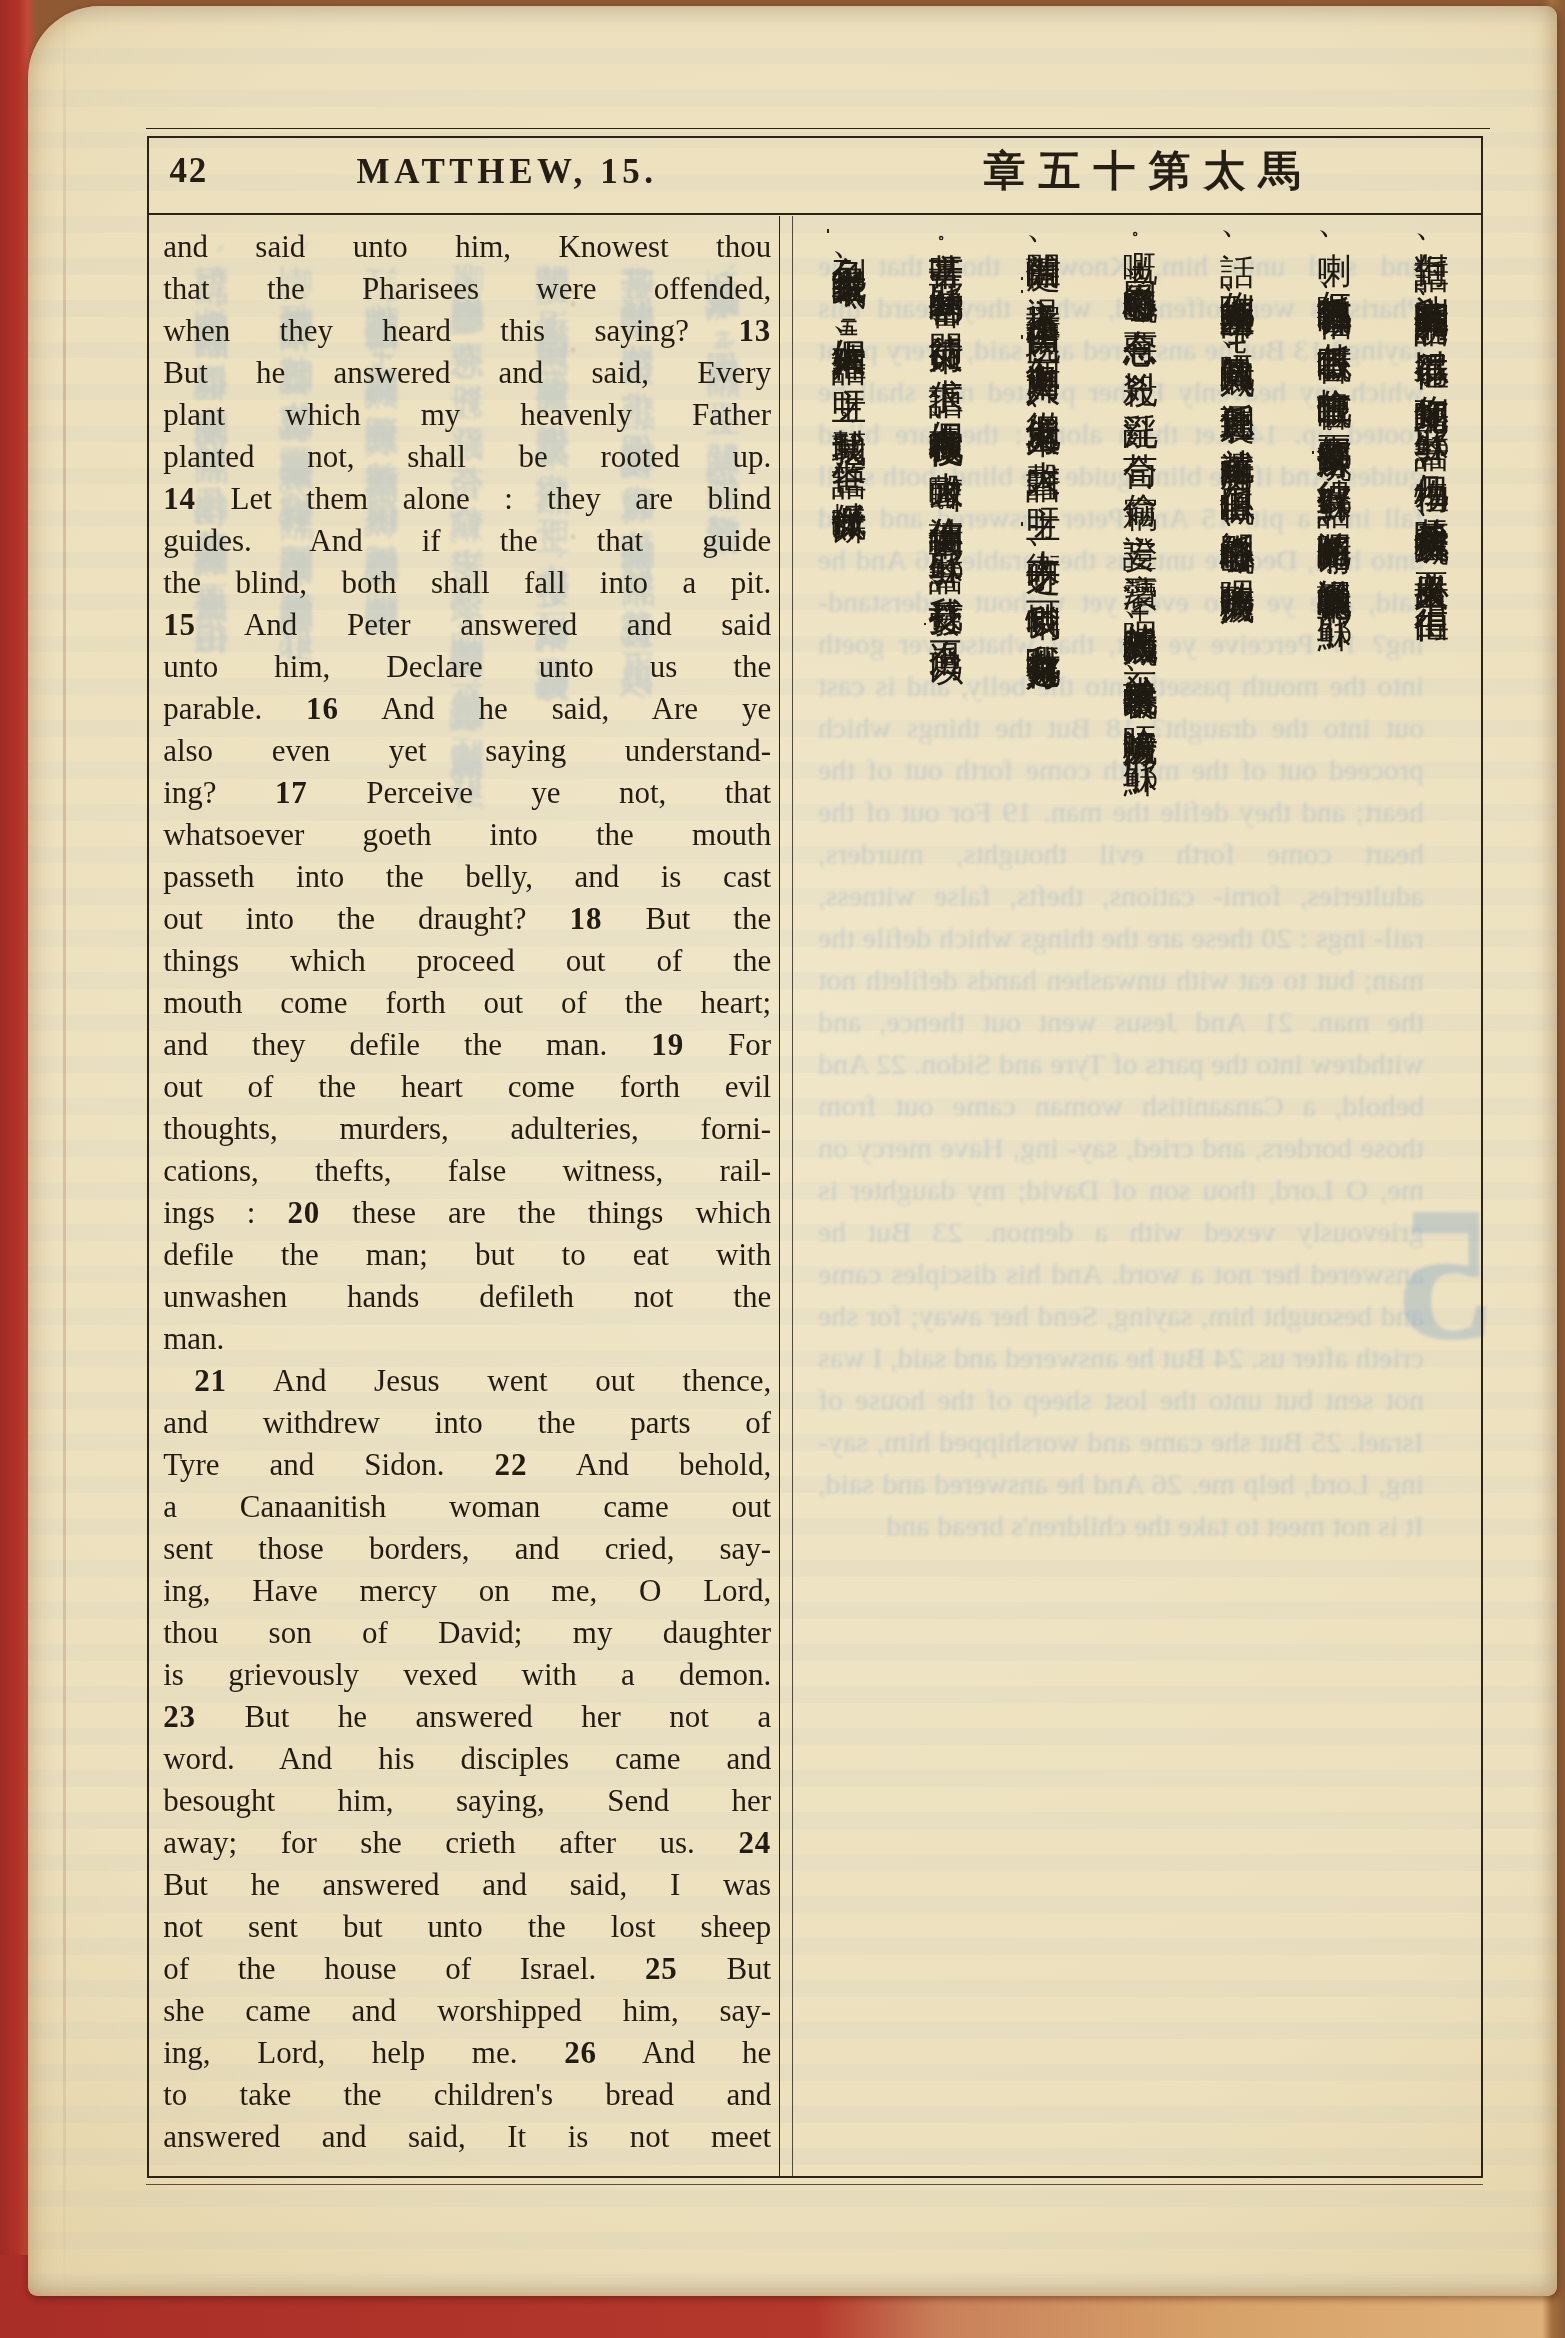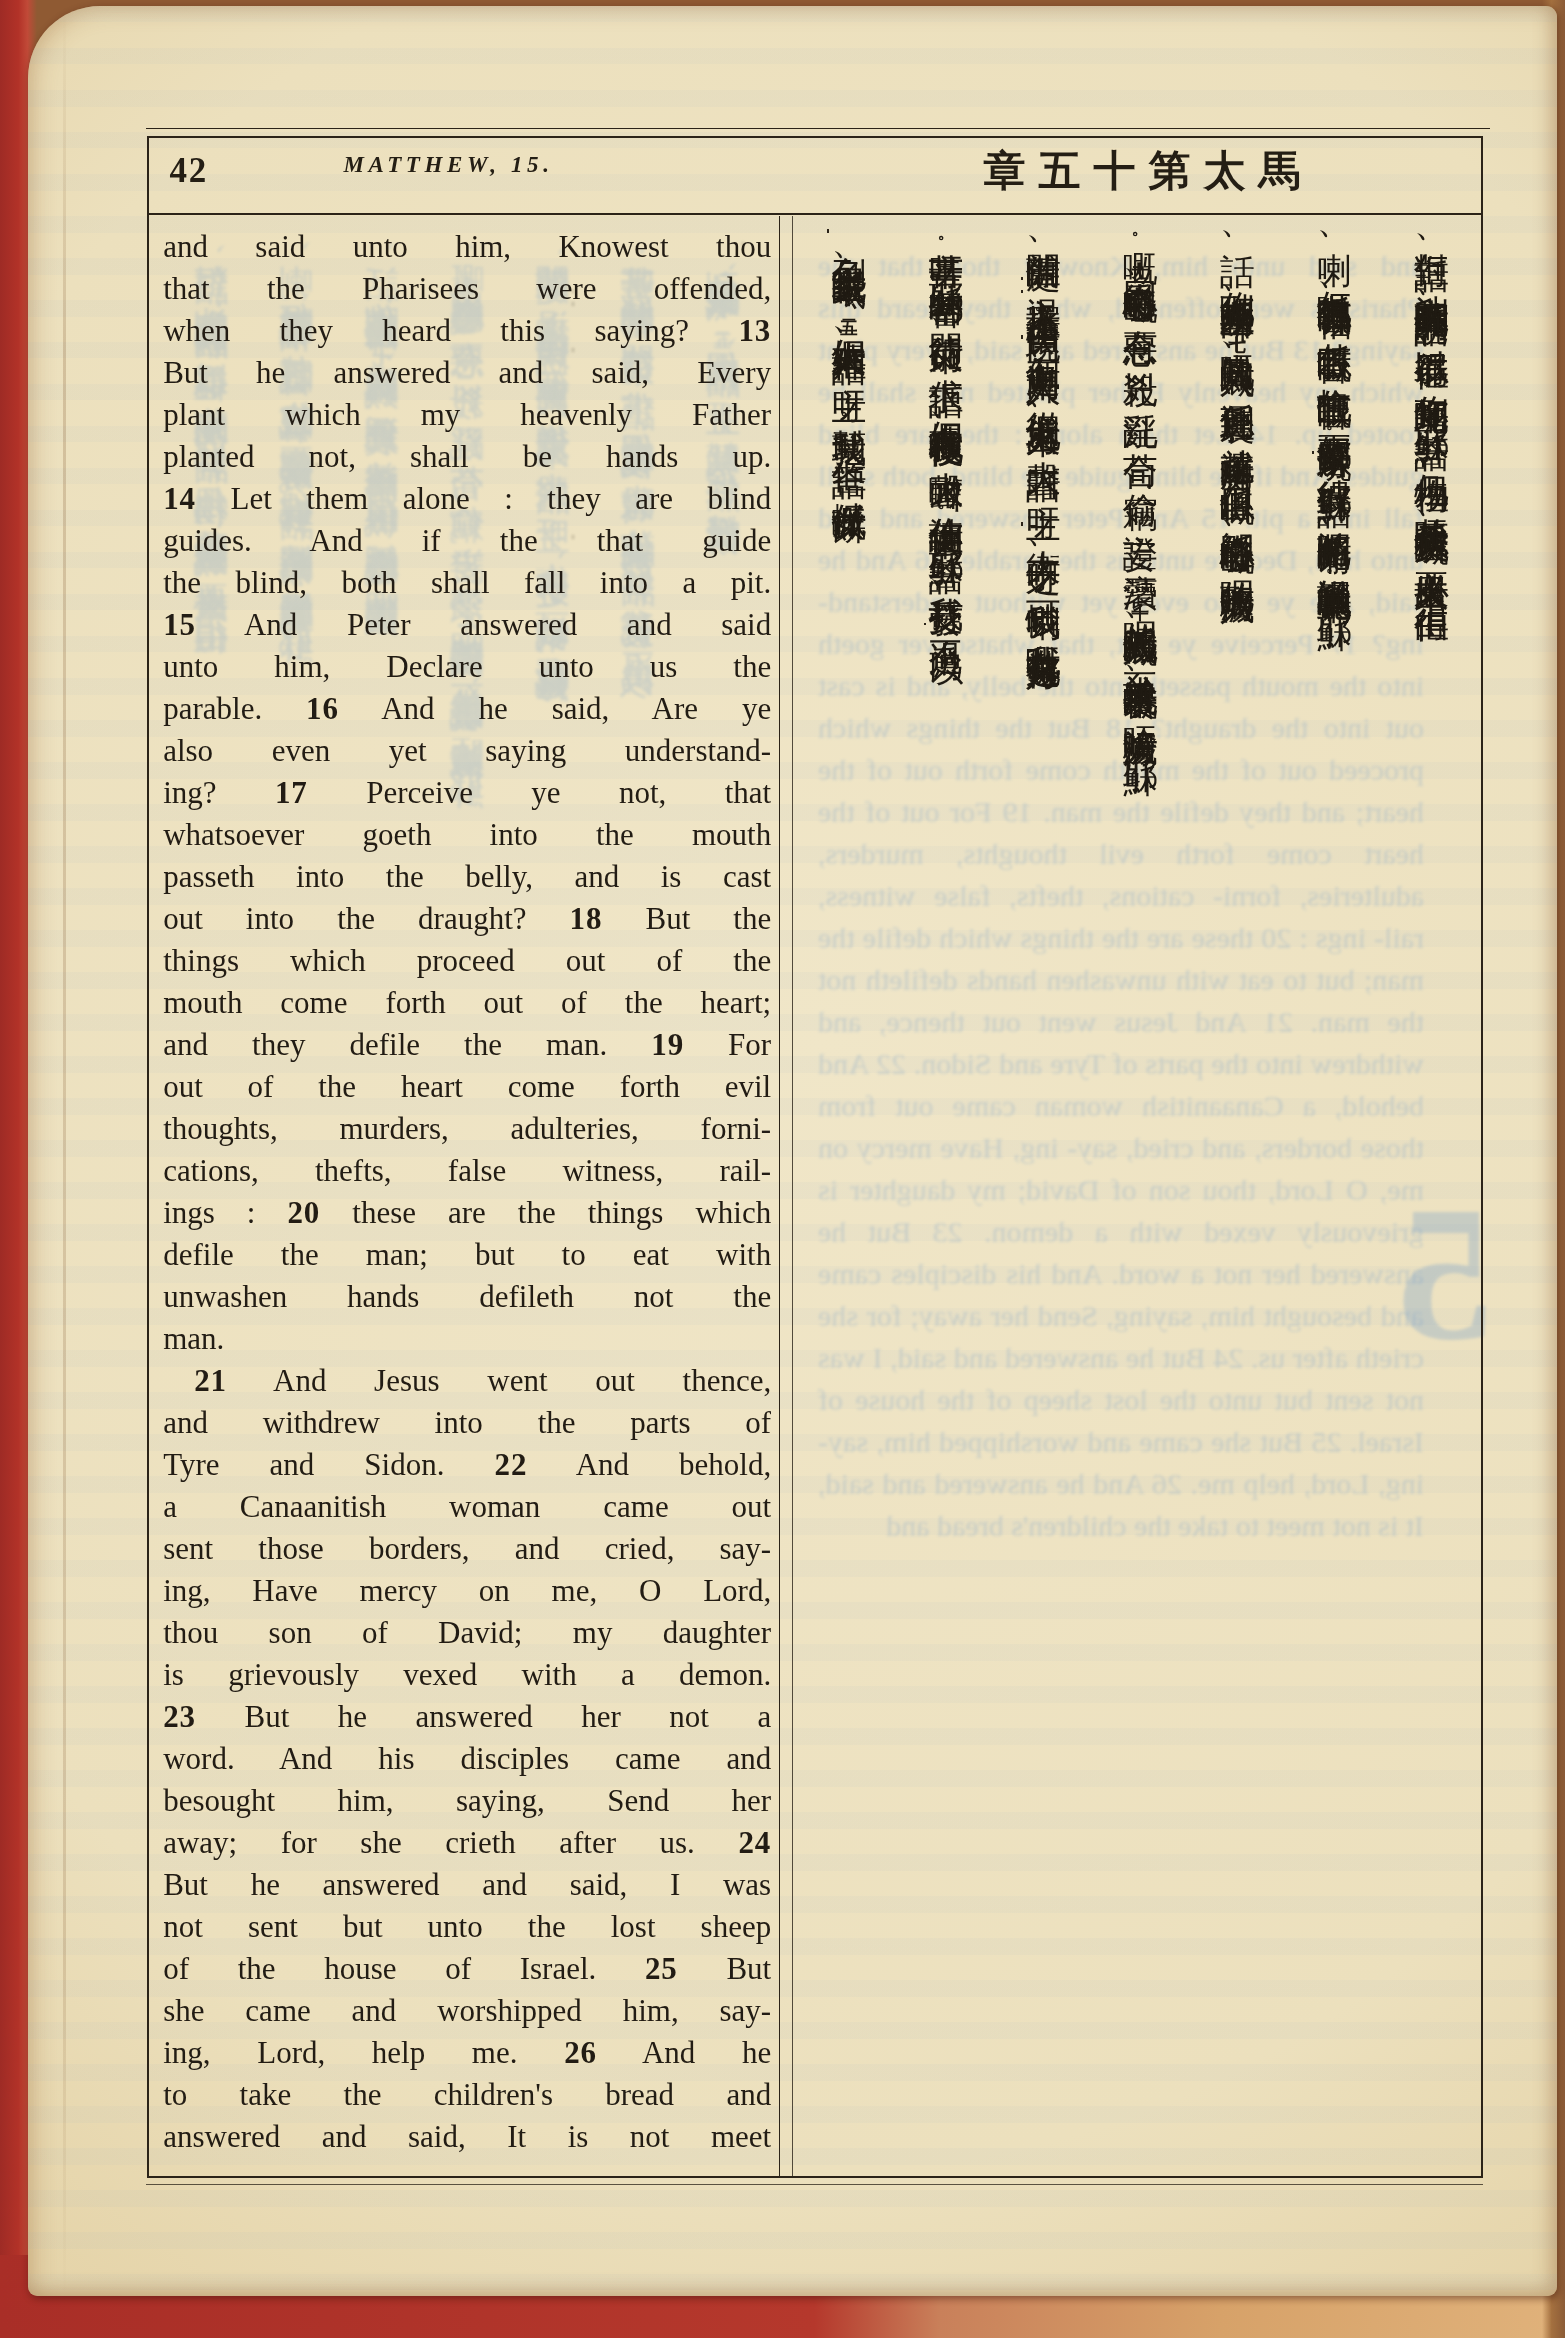--- a/index.html
+++ b/index.html
@@ -39,21 +39,21 @@
     font-size:193px;font-weight:bold;line-height:184px;}
 
   
   .frame{position:absolute;left:119px;top:130px;width:1336px;height:2042px;
     border:2.8px solid #2b2318;box-sizing:border-box;}
   .frame::before{content:"";position:absolute;left:-2.8px;right:-9.2px;top:-10px;border-top:1.8px solid #2b2318;}
   .frame::after{content:"";position:absolute;left:-2.8px;right:-2.8px;bottom:-9.2px;border-bottom:1.8px solid rgba(43,35,24,.75);}
 
   .hdr{position:relative;height:75px;border-bottom:2.8px solid #2b2318;color:#241e14;}
   .hdr .pageno{position:absolute;left:21px;top:13px;font-size:35px;font-weight:bold;letter-spacing:1.8px;}
-  .hdr .entitle{position:absolute;left:195px;top:14.7px;font-size:23px;font-weight:600;letter-spacing:4.6px;font-style:italic;}
+  .hdr .entitle{position:absolute;left:208px;top:14.7px;font-size:35px;font-weight:600;letter-spacing:4.6px;}
   .hdr .zhtitle{position:absolute;right:167px;top:5px;font-size:42px;font-weight:600;letter-spacing:13px;
     font-family:"DejaVu Sans",sans-serif;}
 
   .content{position:absolute;left:0;right:0;top:78px;bottom:0;}
 
   
   .ecol{position:absolute;left:14.7px;top:10px;width:608px;color:#221c14;}
   .eline{font-size:31px;line-height:42px;height:42px;overflow:hidden;
     text-align:justify;text-align-last:justify;white-space:normal;}
   .eline b{letter-spacing:0.9px;}
@@ -102,21 +102,21 @@
       <span class="zhtitle">章五十第太馬</span>
     </div>
 
     <div class="content">
       <div class="ecol" id="english-lines">
           <div class="eline">and said unto him, Knowest thou</div>
           <div class="eline">that the Pharisees were offended,</div>
           <div class="eline">when they heard this saying? <b>13</b></div>
           <div class="eline">But he answered and said, Every</div>
           <div class="eline">plant which my heavenly Father</div>
-          <div class="eline">planted not, shall be hands up.</div>
+          <div class="eline">planted not, shall be rooted up.</div>
           <div class="eline"><b>14</b> Let them alone : they are blind</div>
           <div class="eline">guides. And if the that guide</div>
           <div class="eline">the blind, both shall fall into a pit.</div>
           <div class="eline"><b>15</b> And Peter answered and said</div>
           <div class="eline">unto him, Declare unto us the</div>
           <div class="eline">parable. <b>16</b> And he said, Are ye</div>
           <div class="eline">also even yet saying understand-</div>
           <div class="eline">ing? <b>17</b> Perceive ye not, that</div>
           <div class="eline">whatsoever goeth into the mouth</div>
           <div class="eline">passeth into the belly, and is cast</div>

